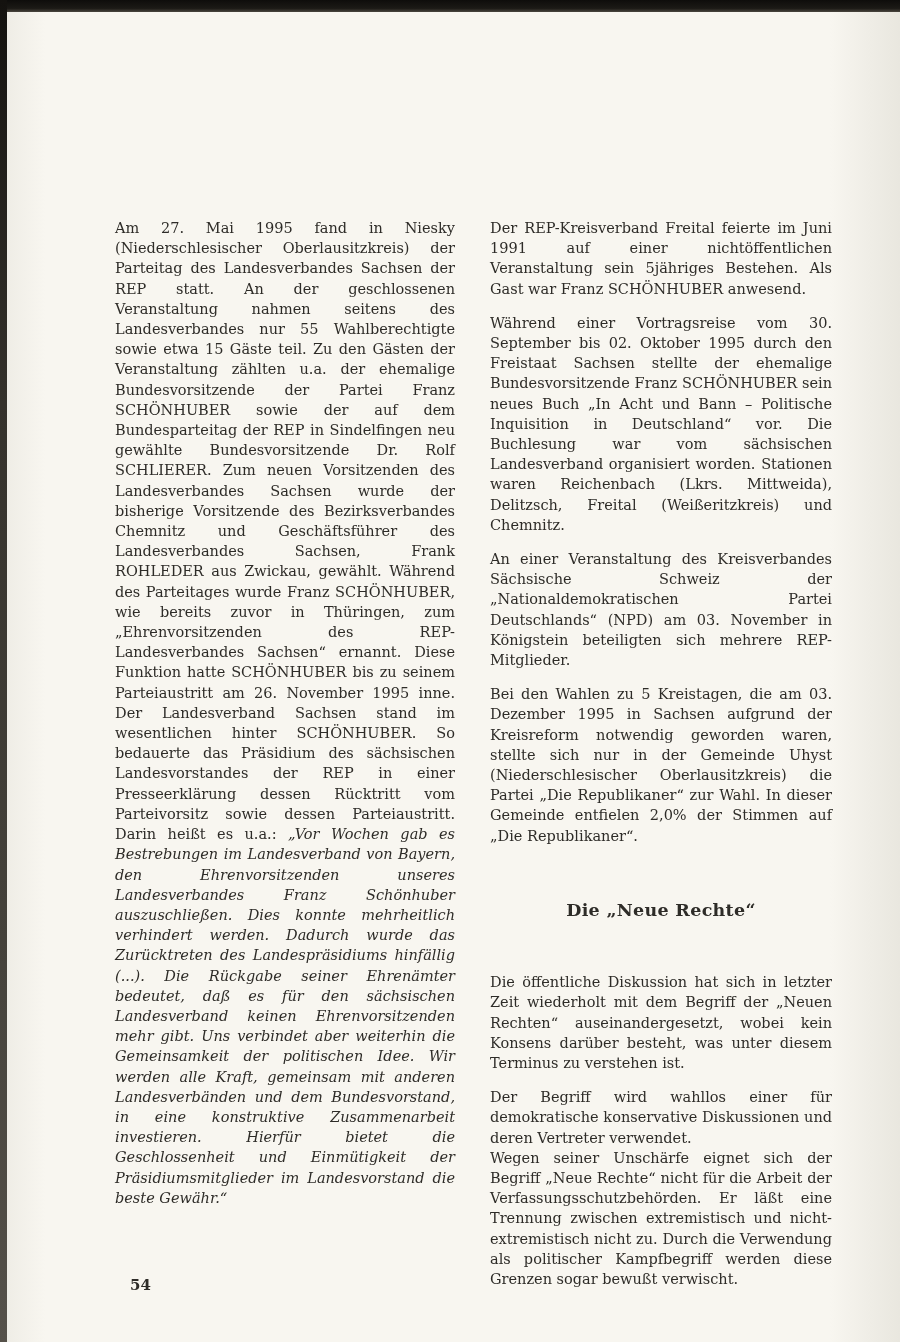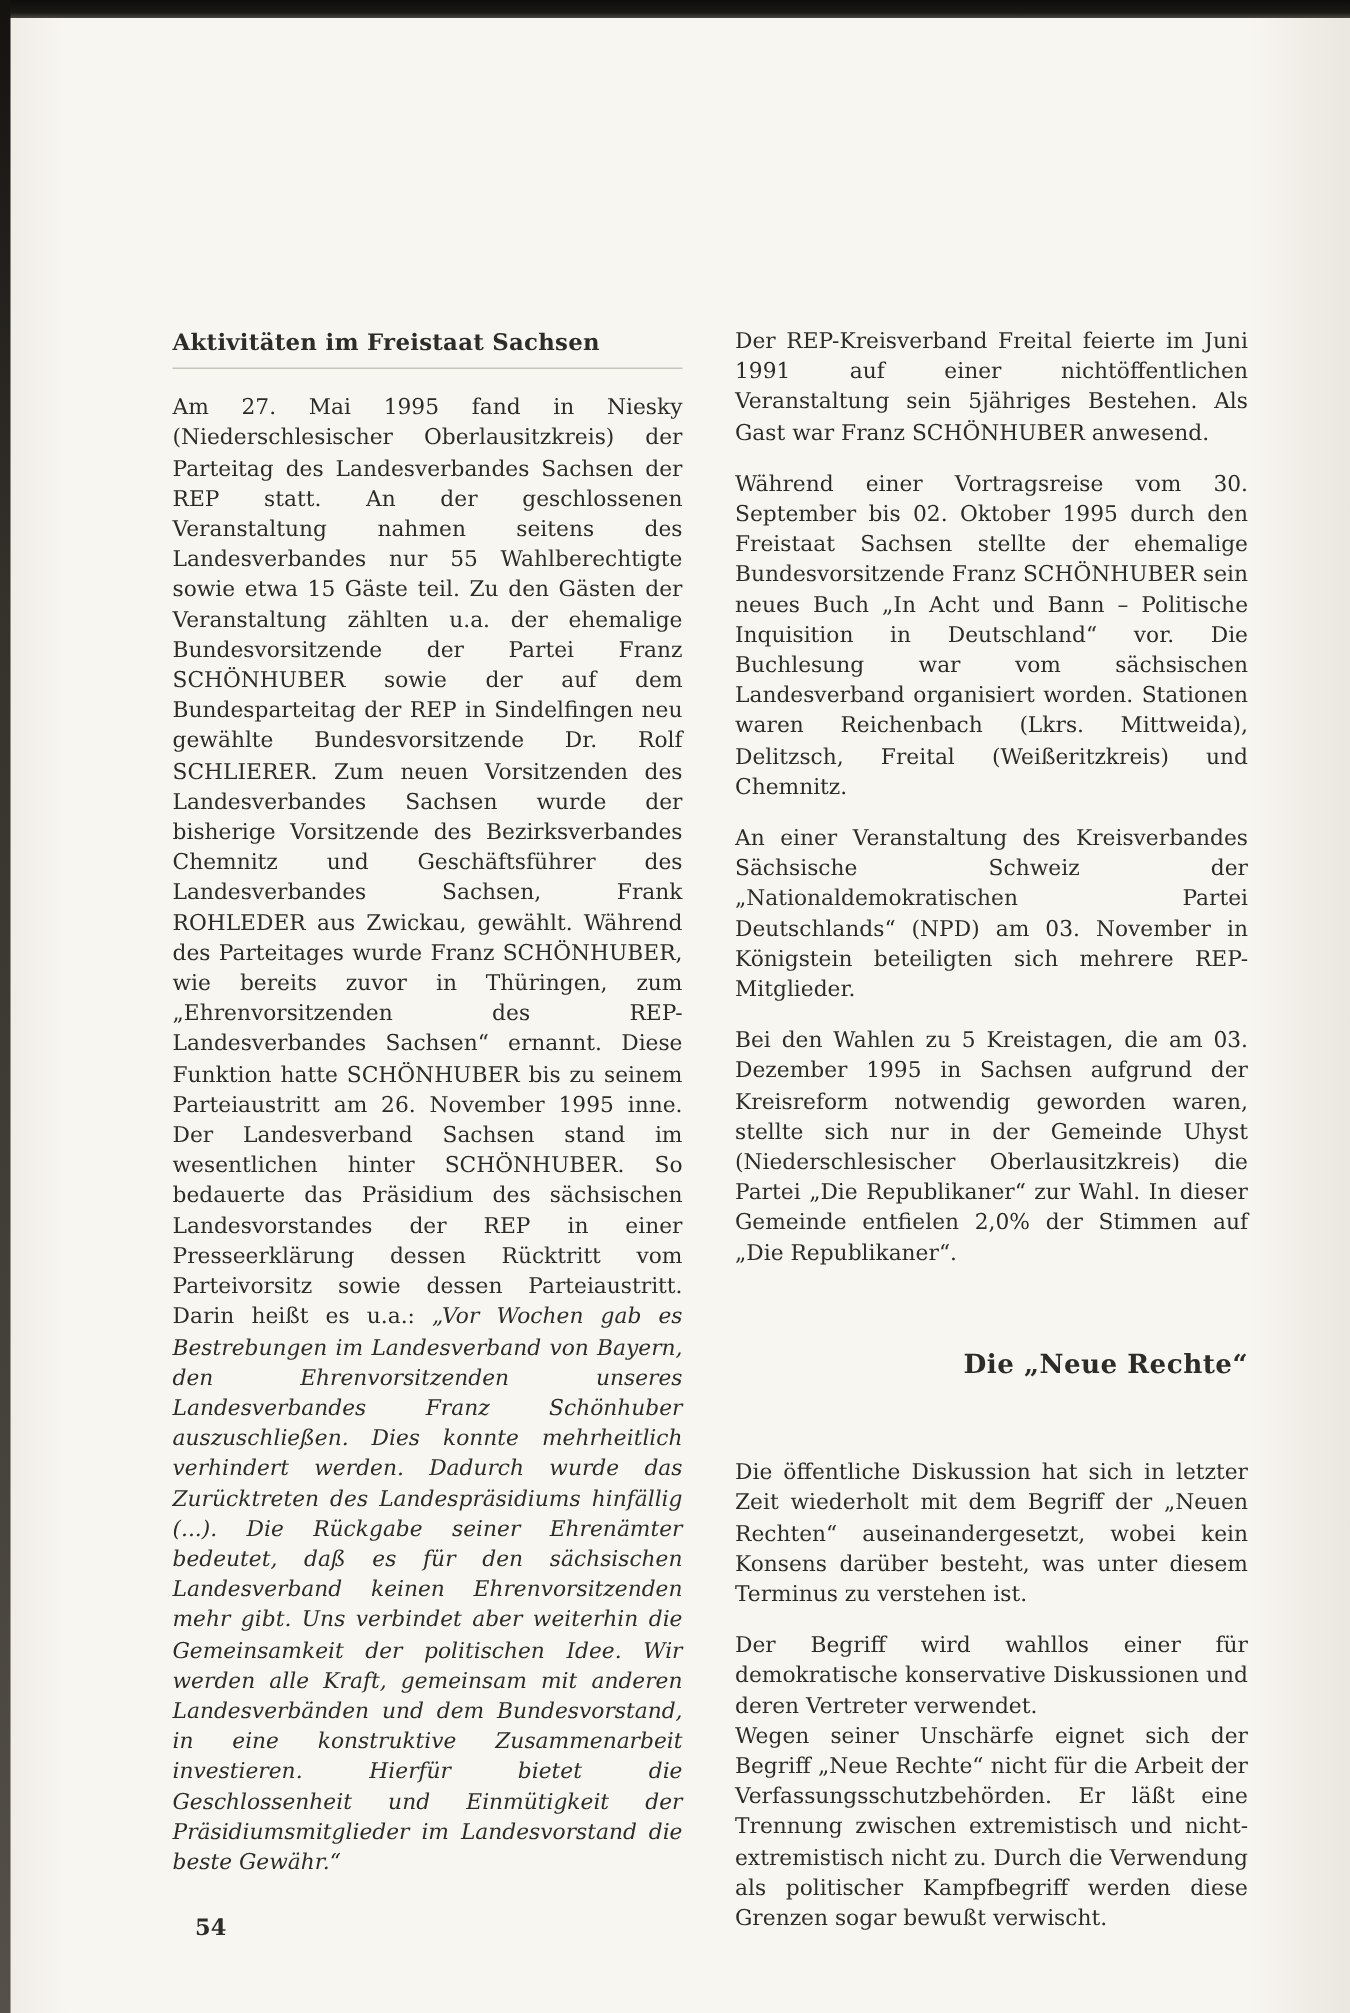--- a/index.html
+++ b/index.html
@@ -32,40 +32,39 @@
   .col-left  { width:340px; }
   .col-right { width:342px; }
   .col p { margin-bottom:14px; }
   .col p.tight { margin-bottom:0; }
   .left-heading {
     font-weight:bold; font-size:15.2px; letter-spacing:.2px;
     text-align:left; padding-bottom:7px; margin-bottom:16px;
     border-bottom:1px solid #c7c4bb;
   }
   .section-heading {
-    text-align:right; font-weight:bold; font-size:17.5px;
+    text-align:center; font-weight:bold; font-size:17.5px;
     letter-spacing:.3px; margin:54px 0 52px 0;
   }
   .italic { font-style:italic; }
   .page-number {
     position:absolute; left:130px; top:1276px; font-size:15px; color:#2e2c28;font-weight:bold;
   }
 </style>
 </head>
 <body>
 
 <div class="page">
 
   <div class="scan-edge-top"></div>
   <div class="scan-edge-left"></div>
 
   <div class="content">
 
     <div class="col col-left">
-      <div class="left-heading">Aktivitäten im Freistaat Sachsen</div>
       <p><span>Am 27. Mai 1995 fand in Niesky (Niederschlesischer Oberlausitzkreis) der Parteitag des Landesverbandes Sachsen der REP statt. An der geschlossenen Veranstaltung nahmen seitens des Landesverbandes nur 55 Wahlberechtigte sowie etwa 15 Gäste teil. Zu den Gästen der Veranstaltung zählten u.a. der ehemalige Bundesvorsitzende der Partei Franz SCHÖNHUBER sowie der auf dem Bundesparteitag der REP in Sindelfingen neu gewählte Bundesvorsitzende Dr. Rolf SCHLIERER. Zum neuen Vorsitzenden des Landesverbandes Sachsen wurde der bisherige Vorsitzende des Bezirksverbandes Chemnitz und Geschäftsführer des Landesverbandes Sachsen, Frank ROHLEDER aus Zwickau, gewählt. Während des Parteitages wurde Franz SCHÖNHUBER, wie bereits zuvor in Thüringen, zum „Ehrenvorsitzenden des REP-Landesverbandes Sachsen“ ernannt. Diese Funktion hatte SCHÖNHUBER bis zu seinem Parteiaustritt am 26. November 1995 inne. Der Landesverband Sachsen stand im wesentlichen hinter SCHÖNHUBER. So bedauerte das Präsidium des sächsischen Landesvorstandes der REP in einer Presseerklärung dessen Rücktritt vom Parteivorsitz sowie dessen Parteiaustritt. Darin heißt es u.a.: </span><span class="italic">„Vor Wochen gab es Bestrebungen im Landesverband von Bayern, den Ehrenvorsitzenden unseres Landesverbandes Franz Schönhuber auszuschließen. Dies konnte mehrheitlich verhindert werden. Dadurch wurde das Zurücktreten des Landespräsidiums hinfällig (...). Die Rückgabe seiner Ehrenämter bedeutet, daß es für den sächsischen Landesverband keinen Ehrenvorsitzenden mehr gibt. Uns verbindet aber weiterhin die Gemeinsamkeit der politischen Idee. Wir werden alle Kraft, gemeinsam mit anderen Landesverbänden und dem Bundesvorstand, in eine konstruktive Zusammenarbeit investieren. Hierfür bietet die Geschlossenheit und Einmütigkeit der Präsidiumsmitglieder im Landesvorstand die beste Gewähr.“</span></p>
     </div>
 
     <div class="col col-right">
       <p>Der REP-Kreisverband Freital feierte im Juni 1991 auf einer nichtöffentlichen Veranstaltung sein 5jähriges Bestehen. Als Gast war Franz SCHÖNHUBER anwesend.</p>
       <p>Während einer Vortragsreise vom 30. September bis 02. Oktober 1995 durch den Freistaat Sachsen stellte der ehemalige Bundesvorsitzende Franz SCHÖNHUBER sein neues Buch „In Acht und Bann – Politische Inquisition in Deutschland“ vor. Die Buchlesung war vom sächsischen Landesverband organisiert worden. Stationen waren Reichenbach (Lkrs. Mittweida), Delitzsch, Freital (Weißeritzkreis) und Chemnitz.</p>
       <p>An einer Veranstaltung des Kreisverbandes Sächsische Schweiz der „Nationaldemokratischen Partei Deutschlands“ (NPD) am 03. November in Königstein beteiligten sich mehrere REP-Mitglieder.</p>
       <p>Bei den Wahlen zu 5 Kreistagen, die am 03. Dezember 1995 in Sachsen aufgrund der Kreisreform notwendig geworden waren, stellte sich nur in der Gemeinde Uhyst (Niederschlesischer Oberlausitzkreis) die Partei „Die Republikaner“ zur Wahl. In dieser Gemeinde entfielen 2,0% der Stimmen auf „Die Republikaner“.</p>
       <div class="section-heading">Die „Neue Rechte“</div>
       <p>Die öffentliche Diskussion hat sich in letzter Zeit wiederholt mit dem Begriff der „Neuen Rechten“ auseinandergesetzt, wobei kein Konsens darüber besteht, was unter diesem Terminus zu verstehen ist.</p>

